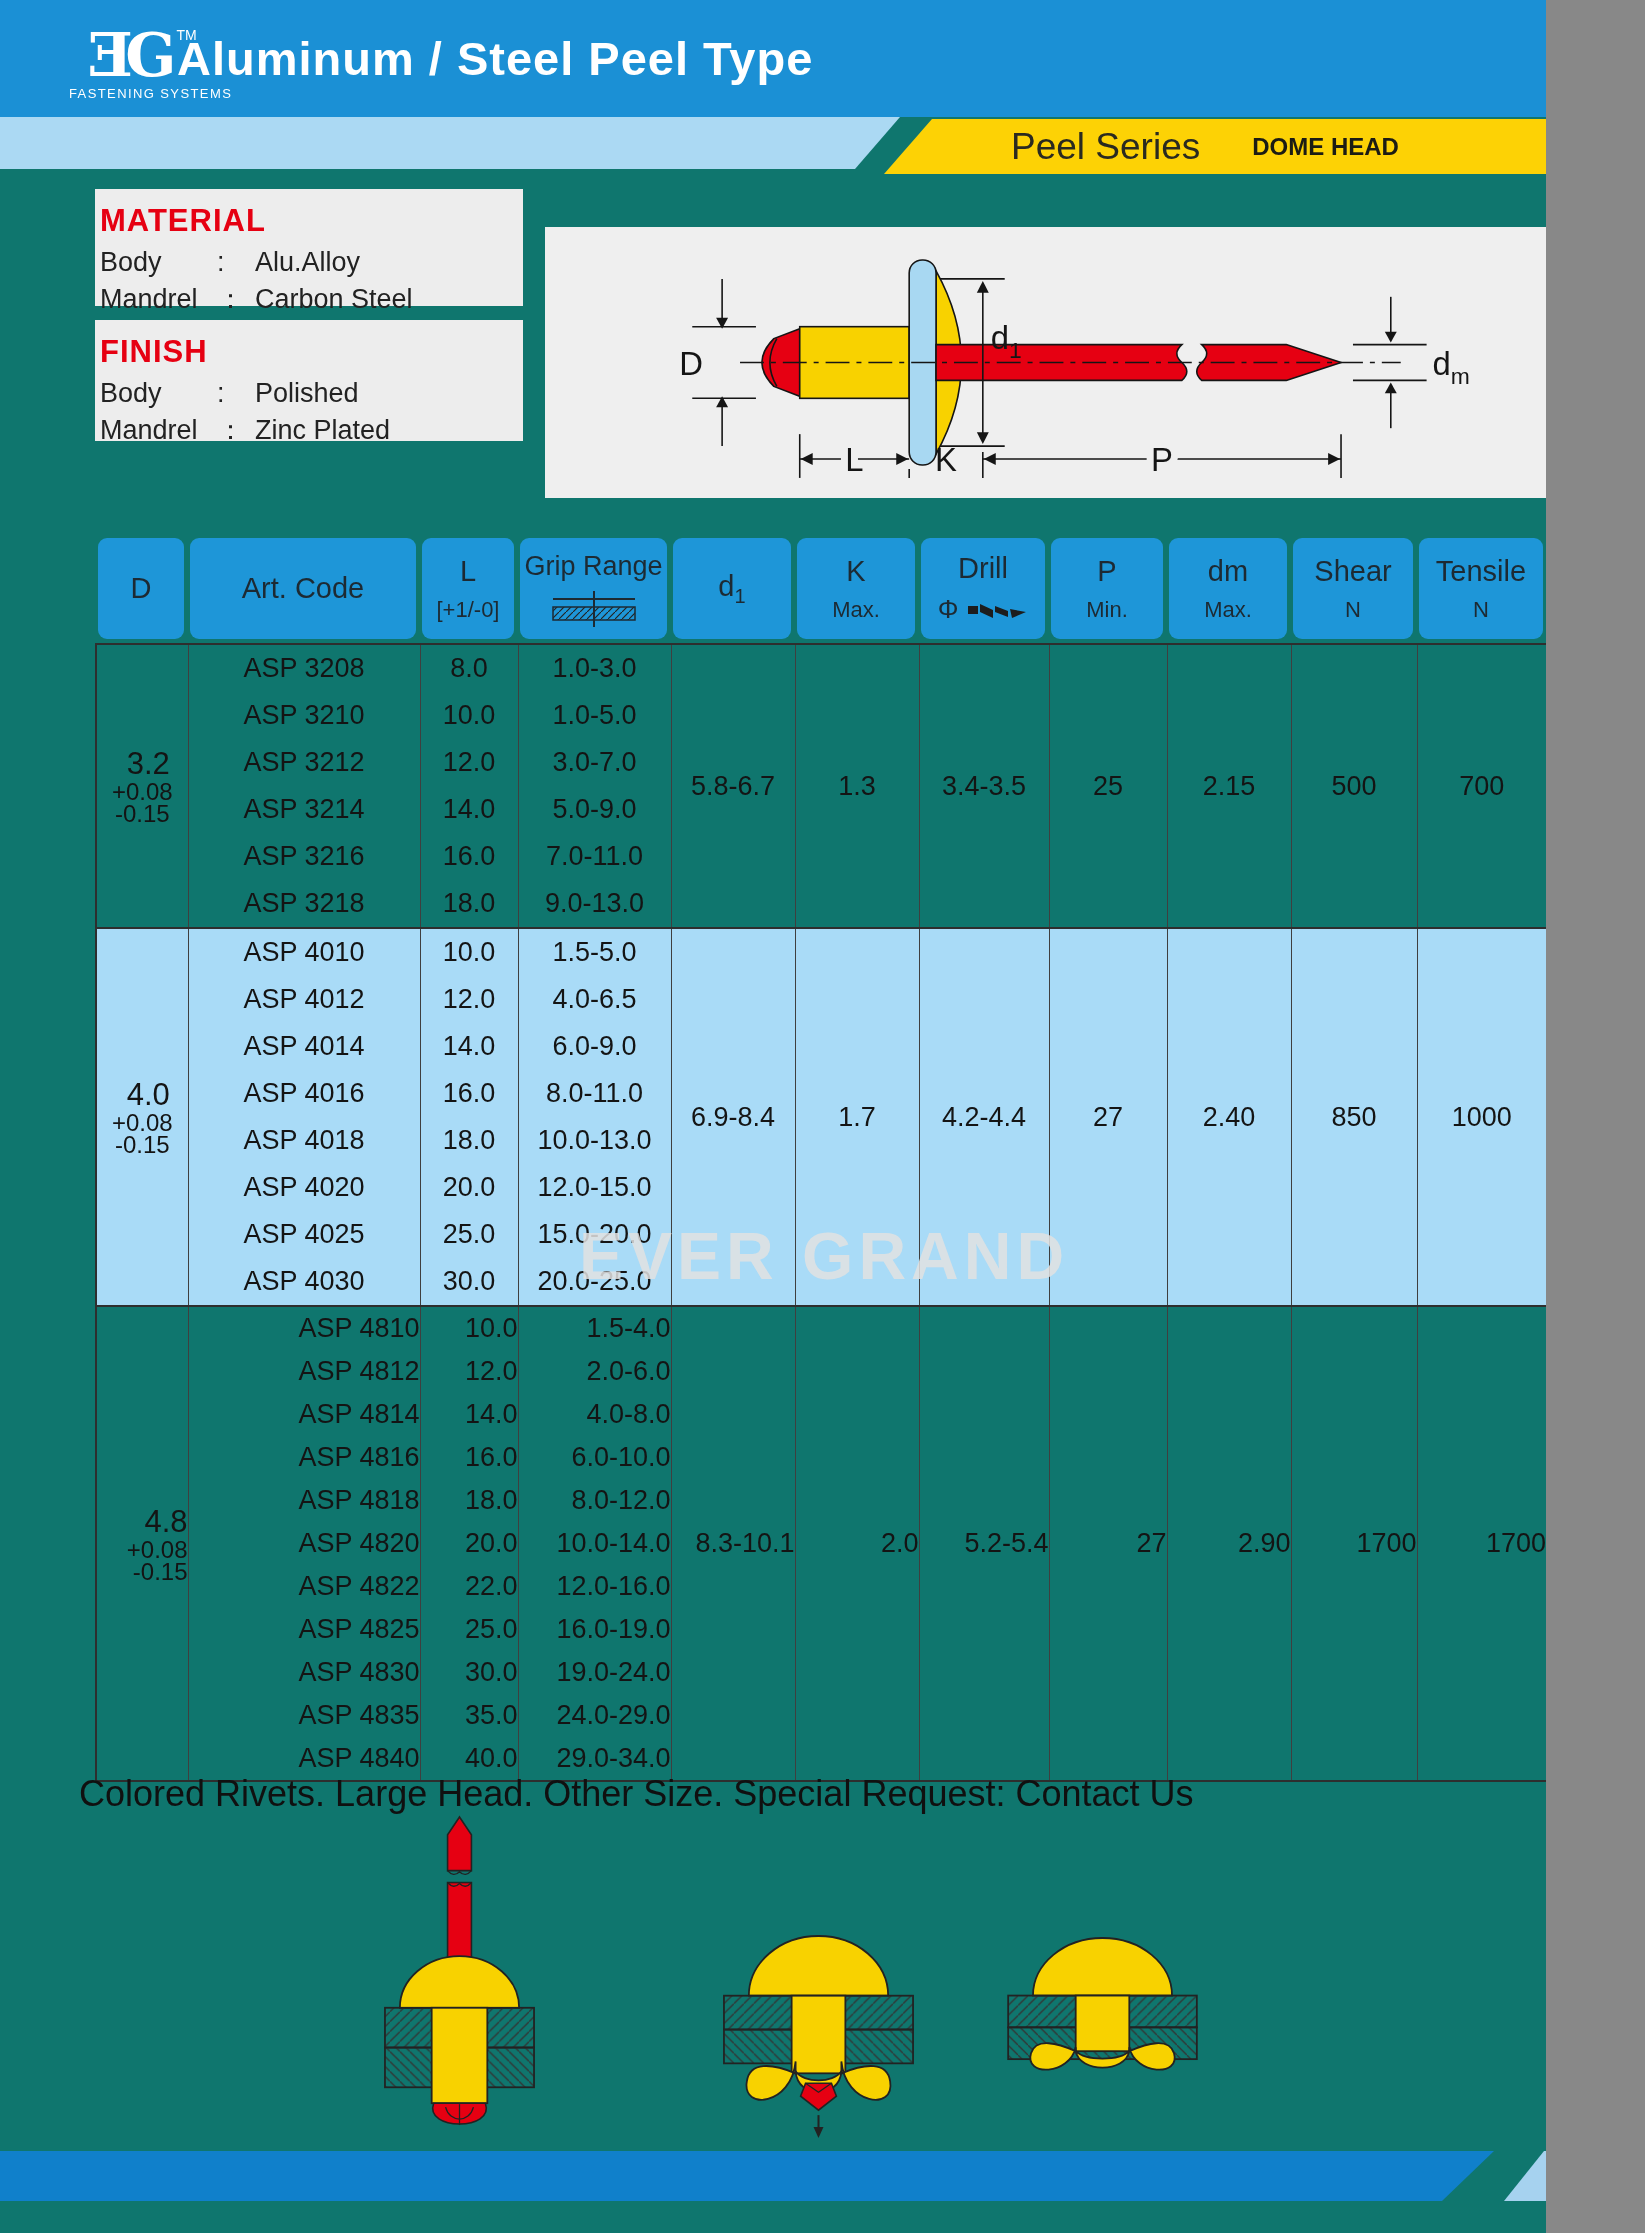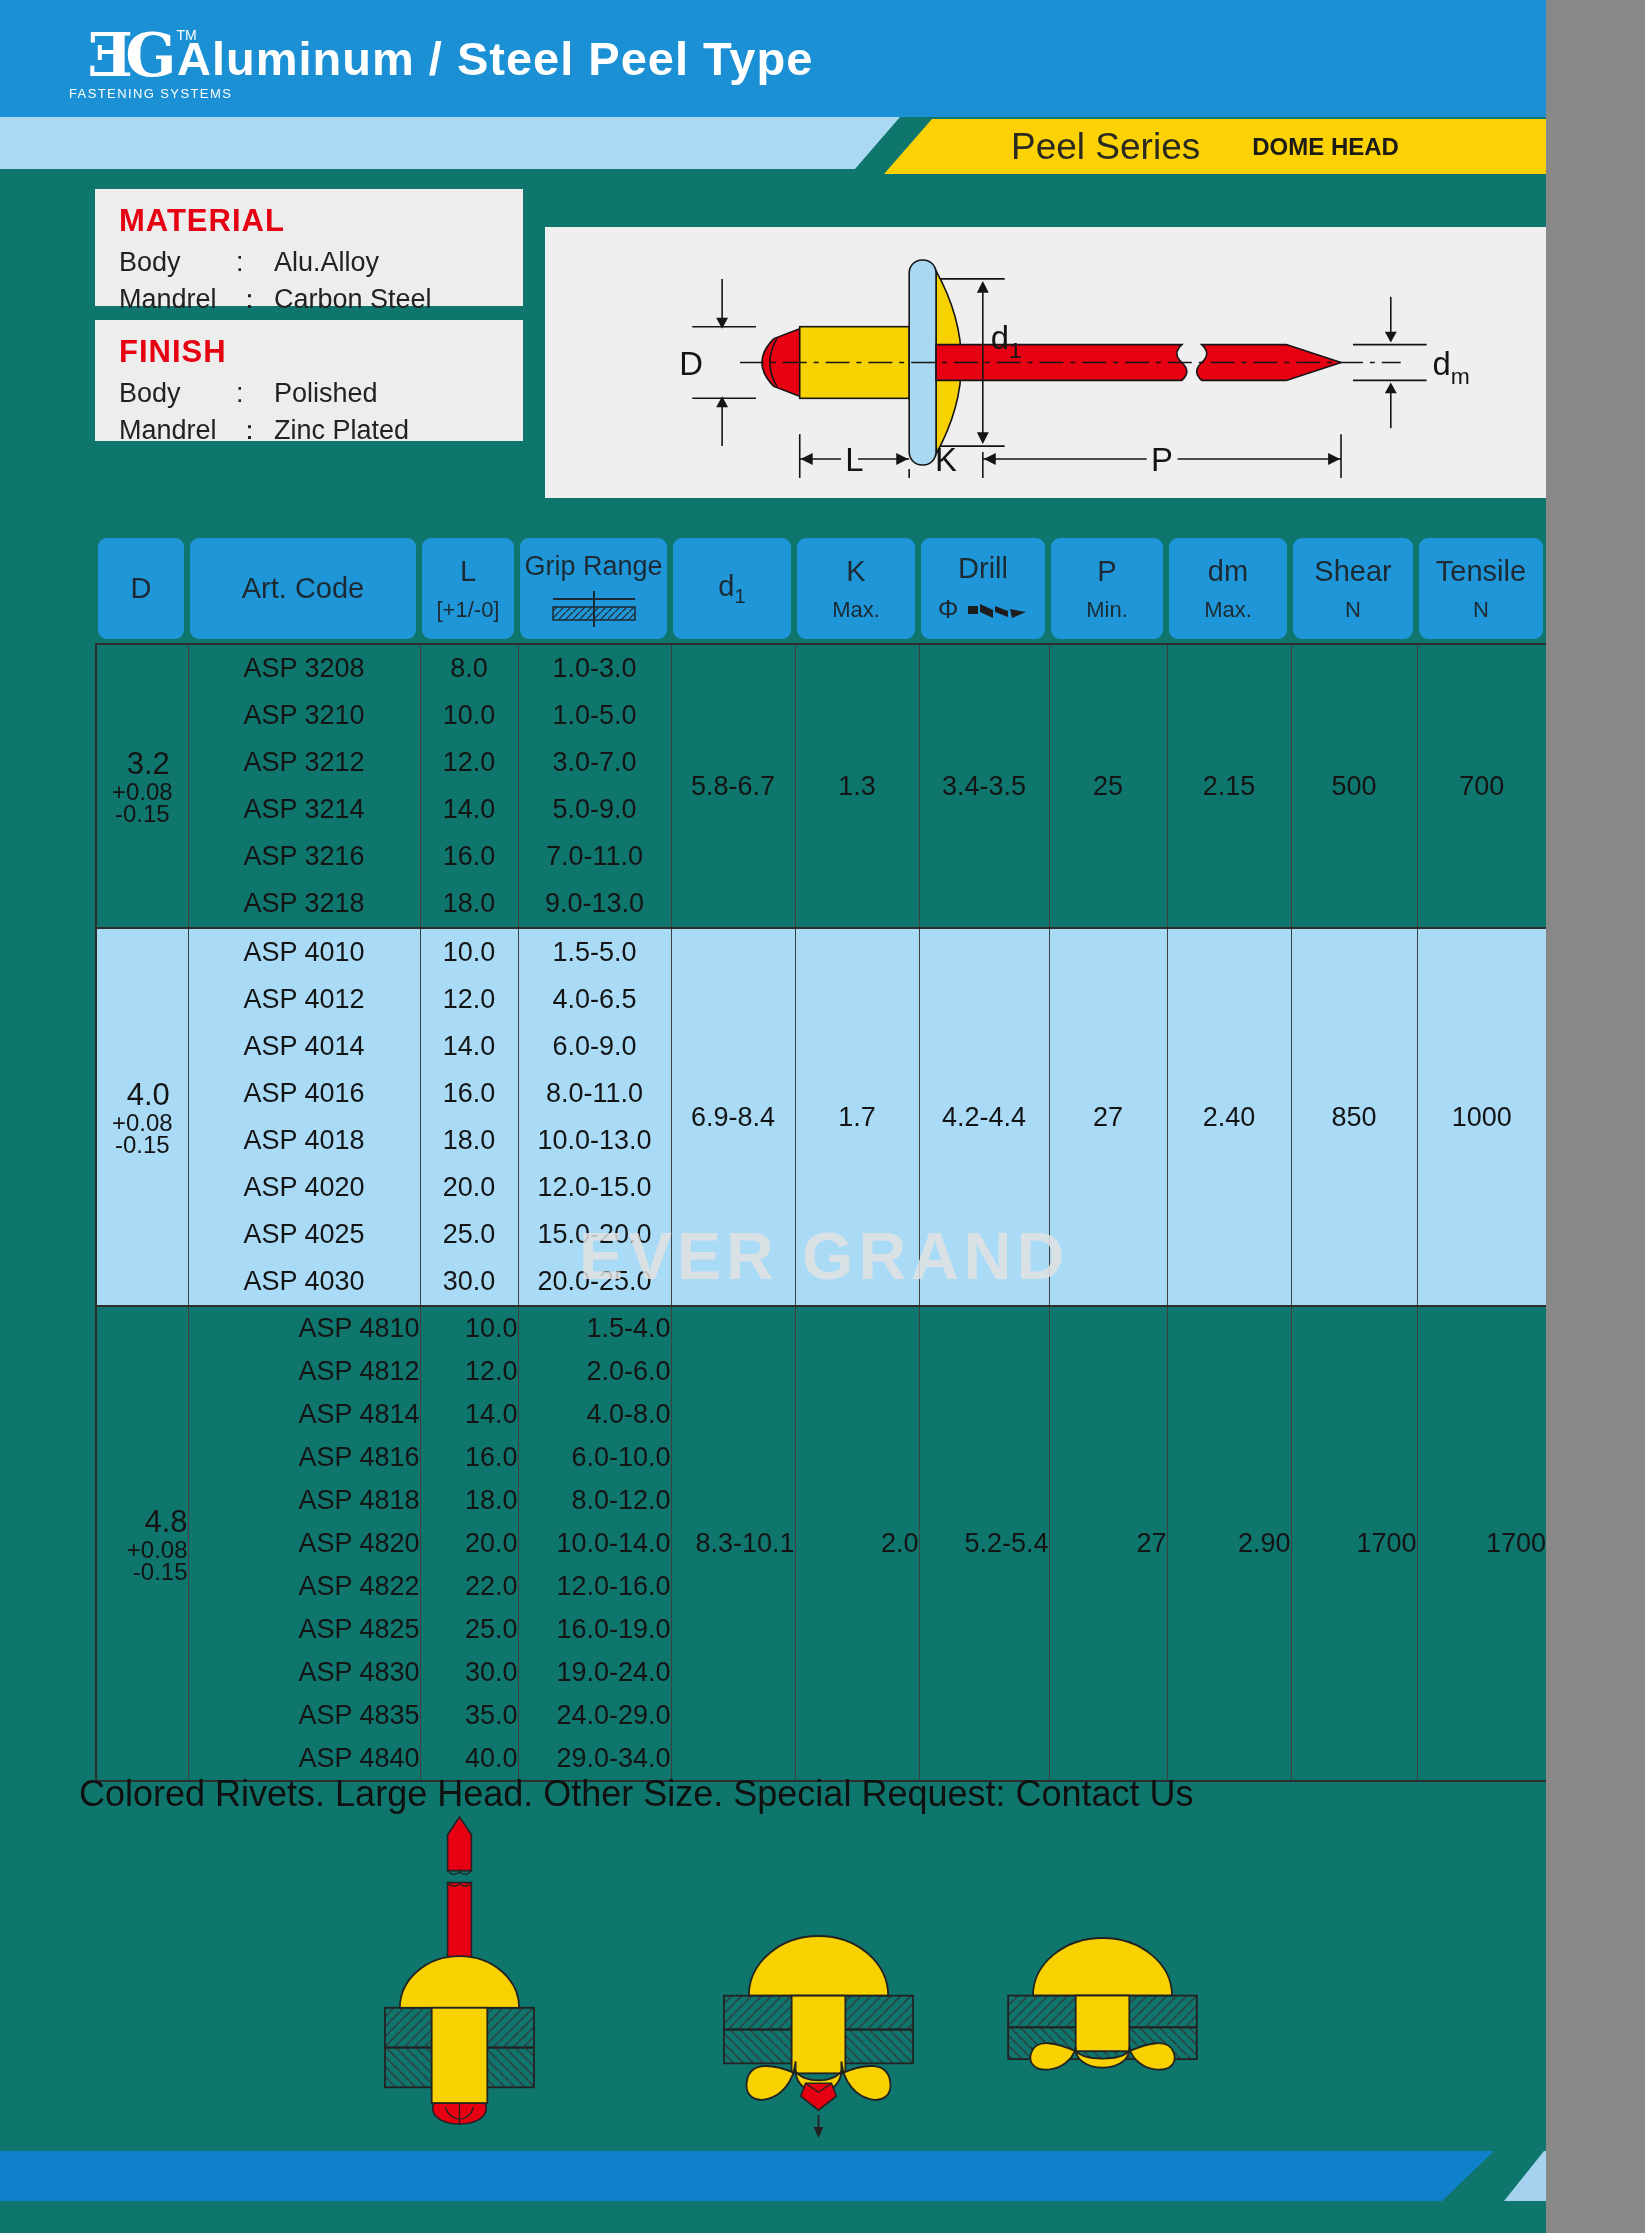--- a/index.html
+++ b/index.html
@@ -17,21 +17,21 @@
          color:#fff;font-size:47px;font-weight:bold;letter-spacing:1px;}
 
   .substrip{position:absolute;left:0;top:117px;width:900px;height:52px;background:#abd9f3;
             clip-path:polygon(0 0,100% 0,calc(100% - 45px) 100%,0 100%);}
   .series-banner{position:absolute;left:884px;top:119px;width:762px;height:55px;background:#fdd205;
                  clip-path:polygon(48px 0,100% 0,100% 100%,0 100%);display:flex;align-items:center;}
   .series{font-size:37px;color:#2a2a20;margin-left:127px;}
   .headtype{font-size:24px;font-weight:bold;color:#1c1c14;margin-left:52px;}
 
   
-  .info-box{position:absolute;left:95px;width:428px;background:#ededed;box-sizing:border-box;padding:14px 0 0 24px;}
+  .info-box{position:absolute;left:95px;width:428px;background:#ededed;box-sizing:border-box;padding:14px 0 0 5px;}
   .material{top:189px;height:117px;}
   .finish{top:320px;height:121px;}
   .info-heading{font-size:31px;font-weight:bold;color:#e60012;letter-spacing:1px;margin:0 0 5px 0;}
   .info-row{display:flex;font-size:27px;color:#222;line-height:37px;}
   .info-label{width:117px;}
   .info-sep{width:38px;}
 
   
   .diagram-panel{position:absolute;left:545px;top:227px;width:1003px;height:271px;background:#efefef;}
   .diagram-panel svg{display:block;}

